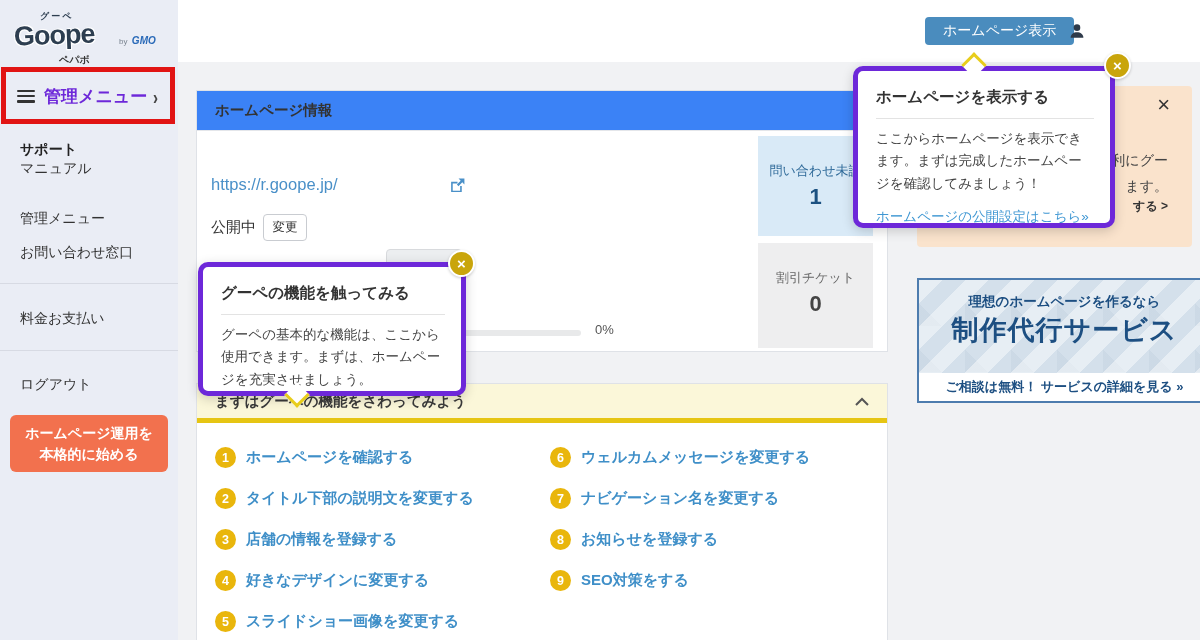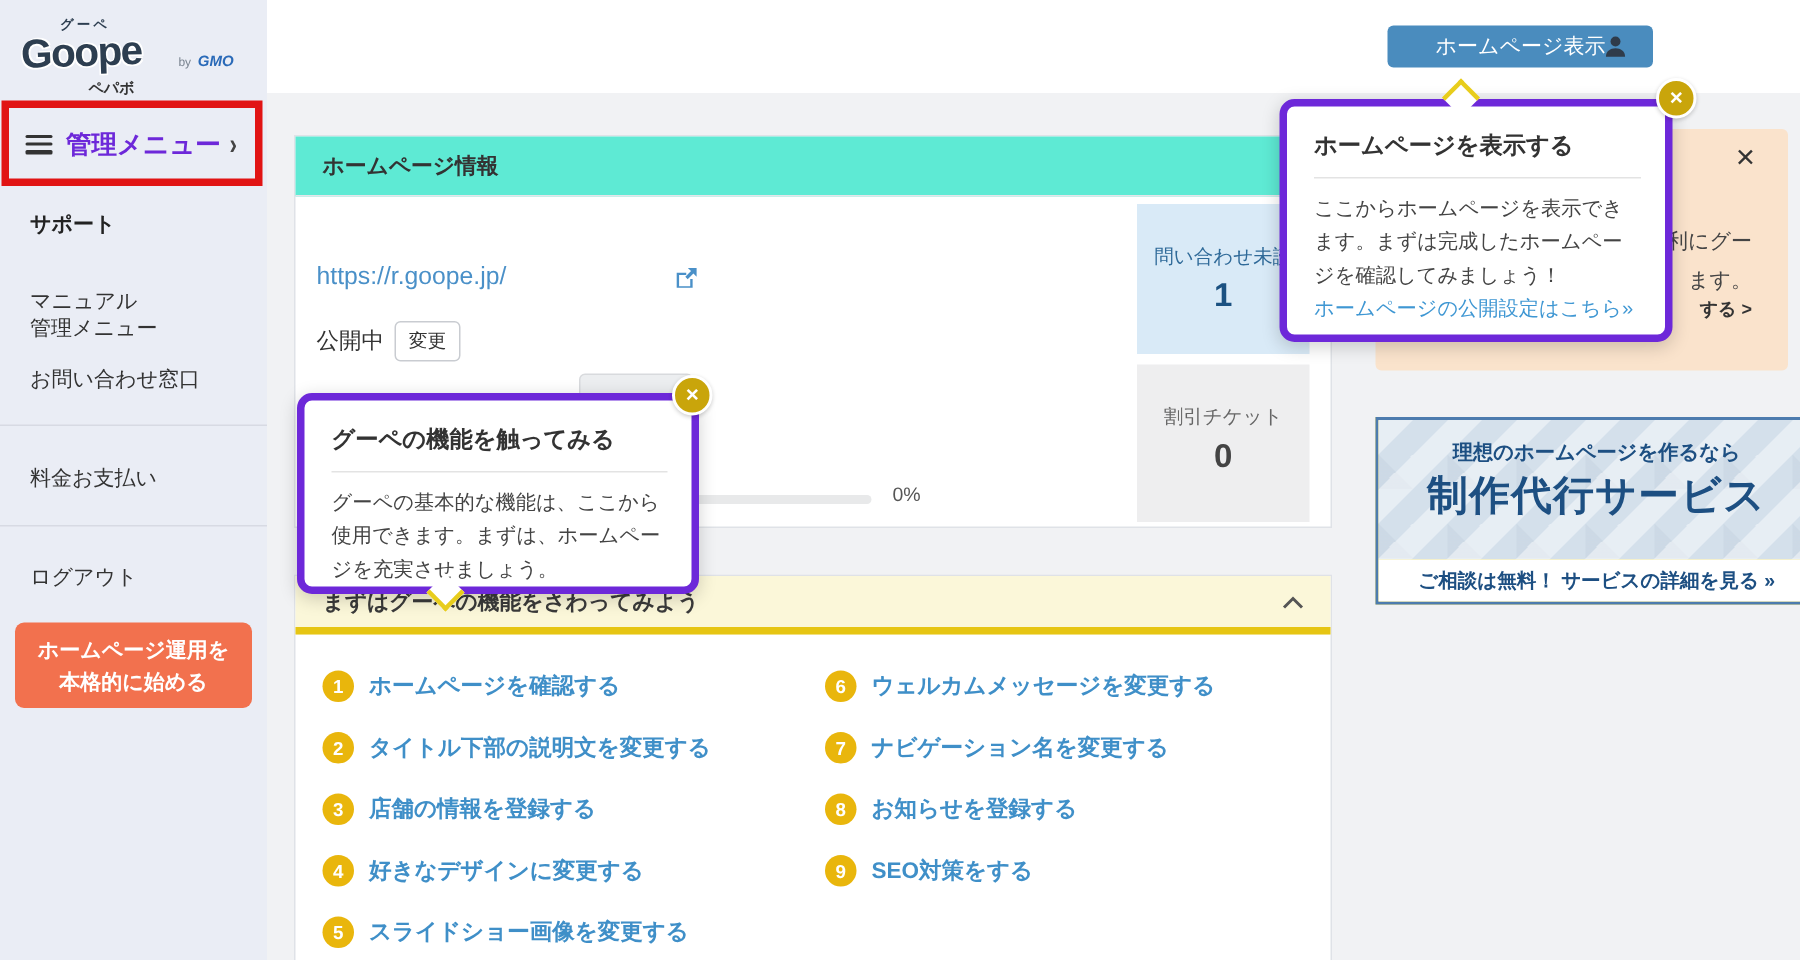--- a/index.html
+++ b/index.html
@@ -24,28 +24,28 @@
   .menu-chevron { position:absolute; right:20px; font-size:15px; color:#444; font-weight:bold; transform:scaleY(1.3); }
   .red-box { position:absolute; left:1px; top:67px; width:174px; height:57px; border:5px solid #e11414; z-index:60; pointer-events:none; }
   .side-head { position:absolute; left:20px; font-size:14px; font-weight:bold; color:#222; }
   .side-item { position:absolute; left:20px; font-size:14px; color:#333; cursor:pointer; }
   .side-div { position:absolute; left:0; width:178px; height:1px; background:#d7dae3; }
   .side-cta { position:absolute; left:10px; top:415px; width:158px; height:57px; background:#f2714e; border:none; border-radius:6px;
               color:#fff; font-size:14px; font-weight:bold; line-height:1.45; cursor:pointer; font-family:inherit; }
 
   
   .topbar { position:absolute; left:178px; top:0; width:1022px; height:62px; background:#fff; z-index:1; }
-  .view-site-btn { position:absolute; left:747px; top:17px; height:28px; padding:0 32px; background:#4a8cbe; color:#fff;
+  .view-site-btn { position:absolute; left:747px; top:17px; height:28px; padding:0 18px; background:#4a8cbe; color:#fff;
                    font-size:14px; border:none; border-radius:4px; cursor:pointer; font-family:inherit; }
   .user-icon { position:absolute; left:890px; top:22px; width:18px; height:18px; cursor:pointer; }
 
   
   .panel { position:absolute; background:#fff; border:1px solid #dfe2e7; z-index:3; }
   .panel-siteinfo { left:196px; top:90px; width:692px; height:262px; }
-  .panel-siteinfo .p-header { height:40px; background:#5eead4; border-bottom:1px solid #e4e6ea; display:flex; align-items:center; padding-left:18px; }
+  .panel-siteinfo .p-header { height:40px; background:#3b82f6; border-bottom:1px solid #e4e6ea; display:flex; align-items:center; padding-left:18px; }
   .p-header-title { font-size:14.5px; font-weight:bold; color:#333; }
   .site-url { position:absolute; left:14px; top:84px; font-size:16.5px; color:#4a90c8; text-decoration:none; cursor:pointer; }
   .ext-icon { position:absolute; left:252px; top:86px; width:17px; height:17px; cursor:pointer; }
   .status-label { position:absolute; left:14px; top:127px; font-size:15px; color:#333; }
   .change-btn { position:absolute; left:66px; top:123px; width:44px; height:27px; background:#fff; border:1px solid #c9ccd1;
                 border-radius:4px; font-size:12.5px; color:#333; cursor:pointer; font-family:Liberation Mono, monospace; }
   .hidden-sliver { position:absolute; left:189px; top:158px; width:76px; height:18px; background:#eceef0; border:1px solid #d8dadd; border-radius:4px; }
   .progress-track { position:absolute; left:14px; top:239px; width:370px; height:6px; background:#e8e9ea; border-radius:3px; cursor:default; }
   .progress-label { position:absolute; left:398px; top:231px; font-size:13px; color:#555; }
   .stat-card { position:absolute; left:561px; width:115px; text-align:center; cursor:pointer; }
@@ -88,21 +88,21 @@
   .banner-strip { height:28px; background:#fff; display:flex; align-items:center; justify-content:center; }
   .banner-l3 { font-size:13px; font-weight:bold; color:#1d4f82; }
 
   
   .tooltip { position:absolute; background:#fff; border:5px solid #6d28d9; border-radius:10px; box-shadow:0 3px 12px rgba(0,0,0,.18); z-index:40; }
   .tt1 { left:853px; top:66px; width:262px; height:162px; padding:16px 16px 0 18px; }
   .tt2 { left:198px; top:262px; width:268px; height:134px; padding:16px 16px 0 18px; }
   .tt-title { font-size:15.5px; font-weight:bold; color:#333; }
   .tt-hr { border:none; border-top:1px solid #e3e3e3; margin:10px 0 9px; }
   .tt-body { font-size:13.5px; color:#444; line-height:1.65; }
-  .tt-link { font-size:13.5px; color:#3f97d3; text-decoration:none; cursor:pointer; display:inline-block; margin-top:2px; }
+  .tt-link { font-size:13.5px; color:#3f97d3; text-decoration:none; cursor:pointer; display:inline-block; margin-top:13px; }
   .tt-close { position:absolute; width:27px; height:27px; border-radius:50%; background:#c9a50b; border:2px solid #fff;
               color:#fff; font-size:15px; font-weight:bold; display:flex; align-items:center; justify-content:center;
               cursor:pointer; z-index:45; box-shadow:0 1px 3px rgba(0,0,0,.2); }
   .tt1-close { left:1104px; top:52px; }
   .tt2-close { left:448px; top:250px; }
   .arrow-up { position:absolute; left:965px; top:56px; width:18px; height:18px; background:#fff;
               border-left:3px solid #e8cd1c; border-top:3px solid #e8cd1c; transform:rotate(45deg); z-index:41; }
   .arrow-down { position:absolute; left:288px; top:386px; width:18px; height:18px; background:#fff;
                 border-right:3px solid #e8cd1c; border-bottom:3px solid #e8cd1c; transform:rotate(45deg); z-index:41; }
 </style>
@@ -123,21 +123,21 @@
       <span class="hamburger">
           <span></span>
           <span></span>
           <span></span>
         </span>
       <span class="menu-toggle-label">管理メニュー</span>
       <span class="menu-chevron">›</span>
     </div>
 
     <div class="side-head" style="top:141px">サポート</div>
-    <div class="side-item" style="top:192px">マニュアル</div>
+    <div class="side-item" style="top:160px">マニュアル</div>
     <div class="side-item" style="top:210px">管理メニュー</div>
     <div class="side-item" style="top:244px">お問い合わせ窓口</div>
     <div class="side-div" style="top:283px"></div>
     <div class="side-item" style="top:310px">料金お支払い</div>
     <div class="side-div" style="top:350px"></div>
     <div class="side-item" style="top:376px">ログアウト</div>
 
     <button class="side-cta">
       <span>ホームページ運用を</span><br>
       <span>本格的に始める</span>

